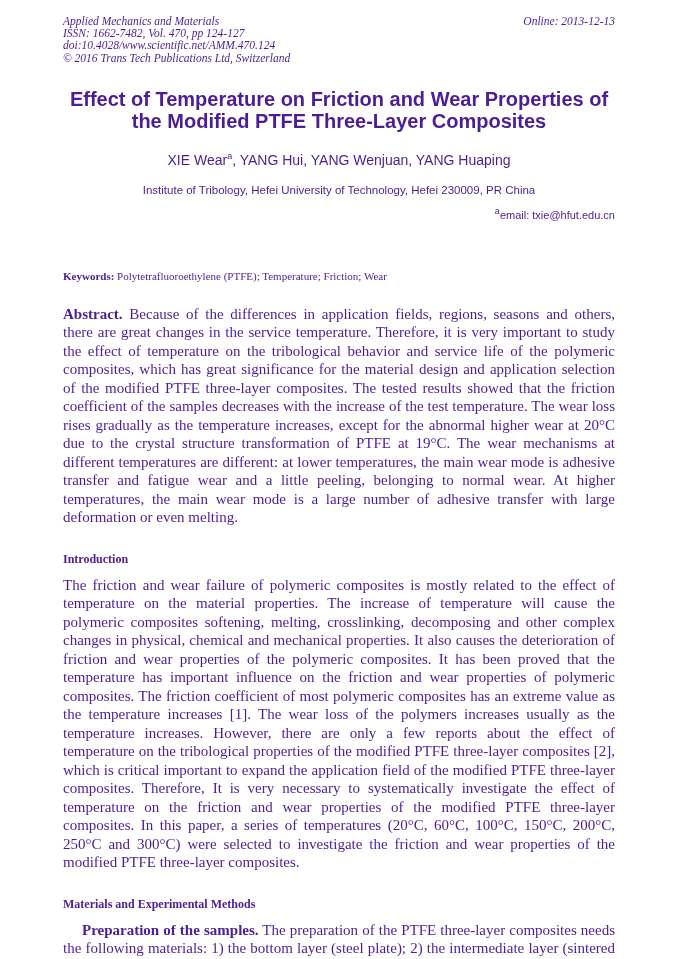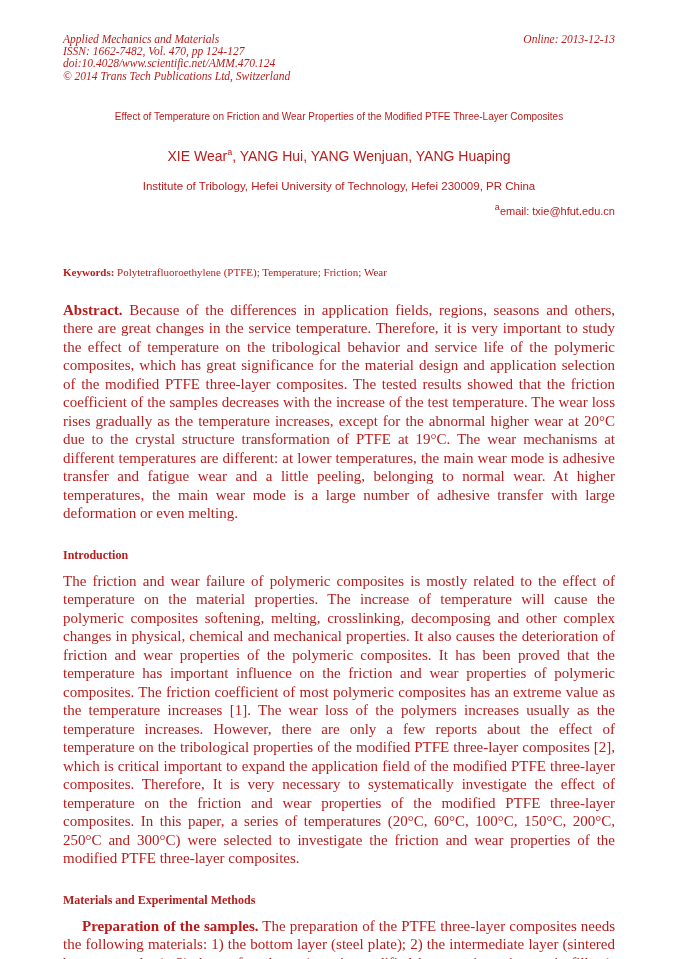--- a/index.html
+++ b/index.html
@@ -9,44 +9,44 @@
   }
   body {
     width: 678px;
     height: 959px;
     overflow: hidden;
   }
   .page {
     box-sizing: border-box;
     width: 678px;
     height: 959px;
-    padding: 33px 63px 0 63px;
+    padding: 15px 63px 0 63px;
     background: #ffffff;
-    color: #b91c1c;
+    color: #4c1d95;
   }
   
   .journal-header {
     display: flex;
     justify-content: space-between;
     align-items: flex-start;
     font-family: "Liberation Serif", serif;
     font-style: italic;
     font-size: 11.5px;
     line-height: 12.2px;
   }
   .journal-header .left div { white-space: nowrap; }
   .journal-header .right { white-space: nowrap; }
   
   .paper-title {
     margin: 24px auto 0 auto;
     width: 540px;
     text-align: center;
     font-family: "Liberation Sans", sans-serif;
-    font-weight: normal;
-    font-size: 10px;
+    font-weight: bold;
+    font-size: 20px;
     line-height: 22px;
   }
   .authors-line {
     margin-top: 20px;
     text-align: center;
     font-family: "Liberation Sans", sans-serif;
     font-size: 14px;
     line-height: 17px;
   }
   .authors-line sup, .email-line sup {
@@ -98,21 +98,21 @@
 </head>
 <body>
 
 <div class="page">
 
   <div class="journal-header">
     <div class="left">
       <div>Applied Mechanics and Materials</div>
       <div>ISSN: 1662-7482, Vol. 470, pp 124-127</div>
       <div>doi:10.4028/www.scientific.net/AMM.470.124</div>
-      <div>© 2014 Trans Tech Publications Ltd, Switzerland</div>
+      <div>© 2016 Trans Tech Publications Ltd, Switzerland</div>
     </div>
     <div class="right">Online: 2013-12-13</div>
   </div>
 
   <div class="paper-title">Effect of Temperature on Friction and Wear Properties of the Modified PTFE Three-Layer Composites</div>
 
   <div class="authors-line">
     <span>XIE Wear</span><sup>a</sup><span>, YANG Hui, YANG Wenjuan, YANG Huaping</span>
   </div>
 

